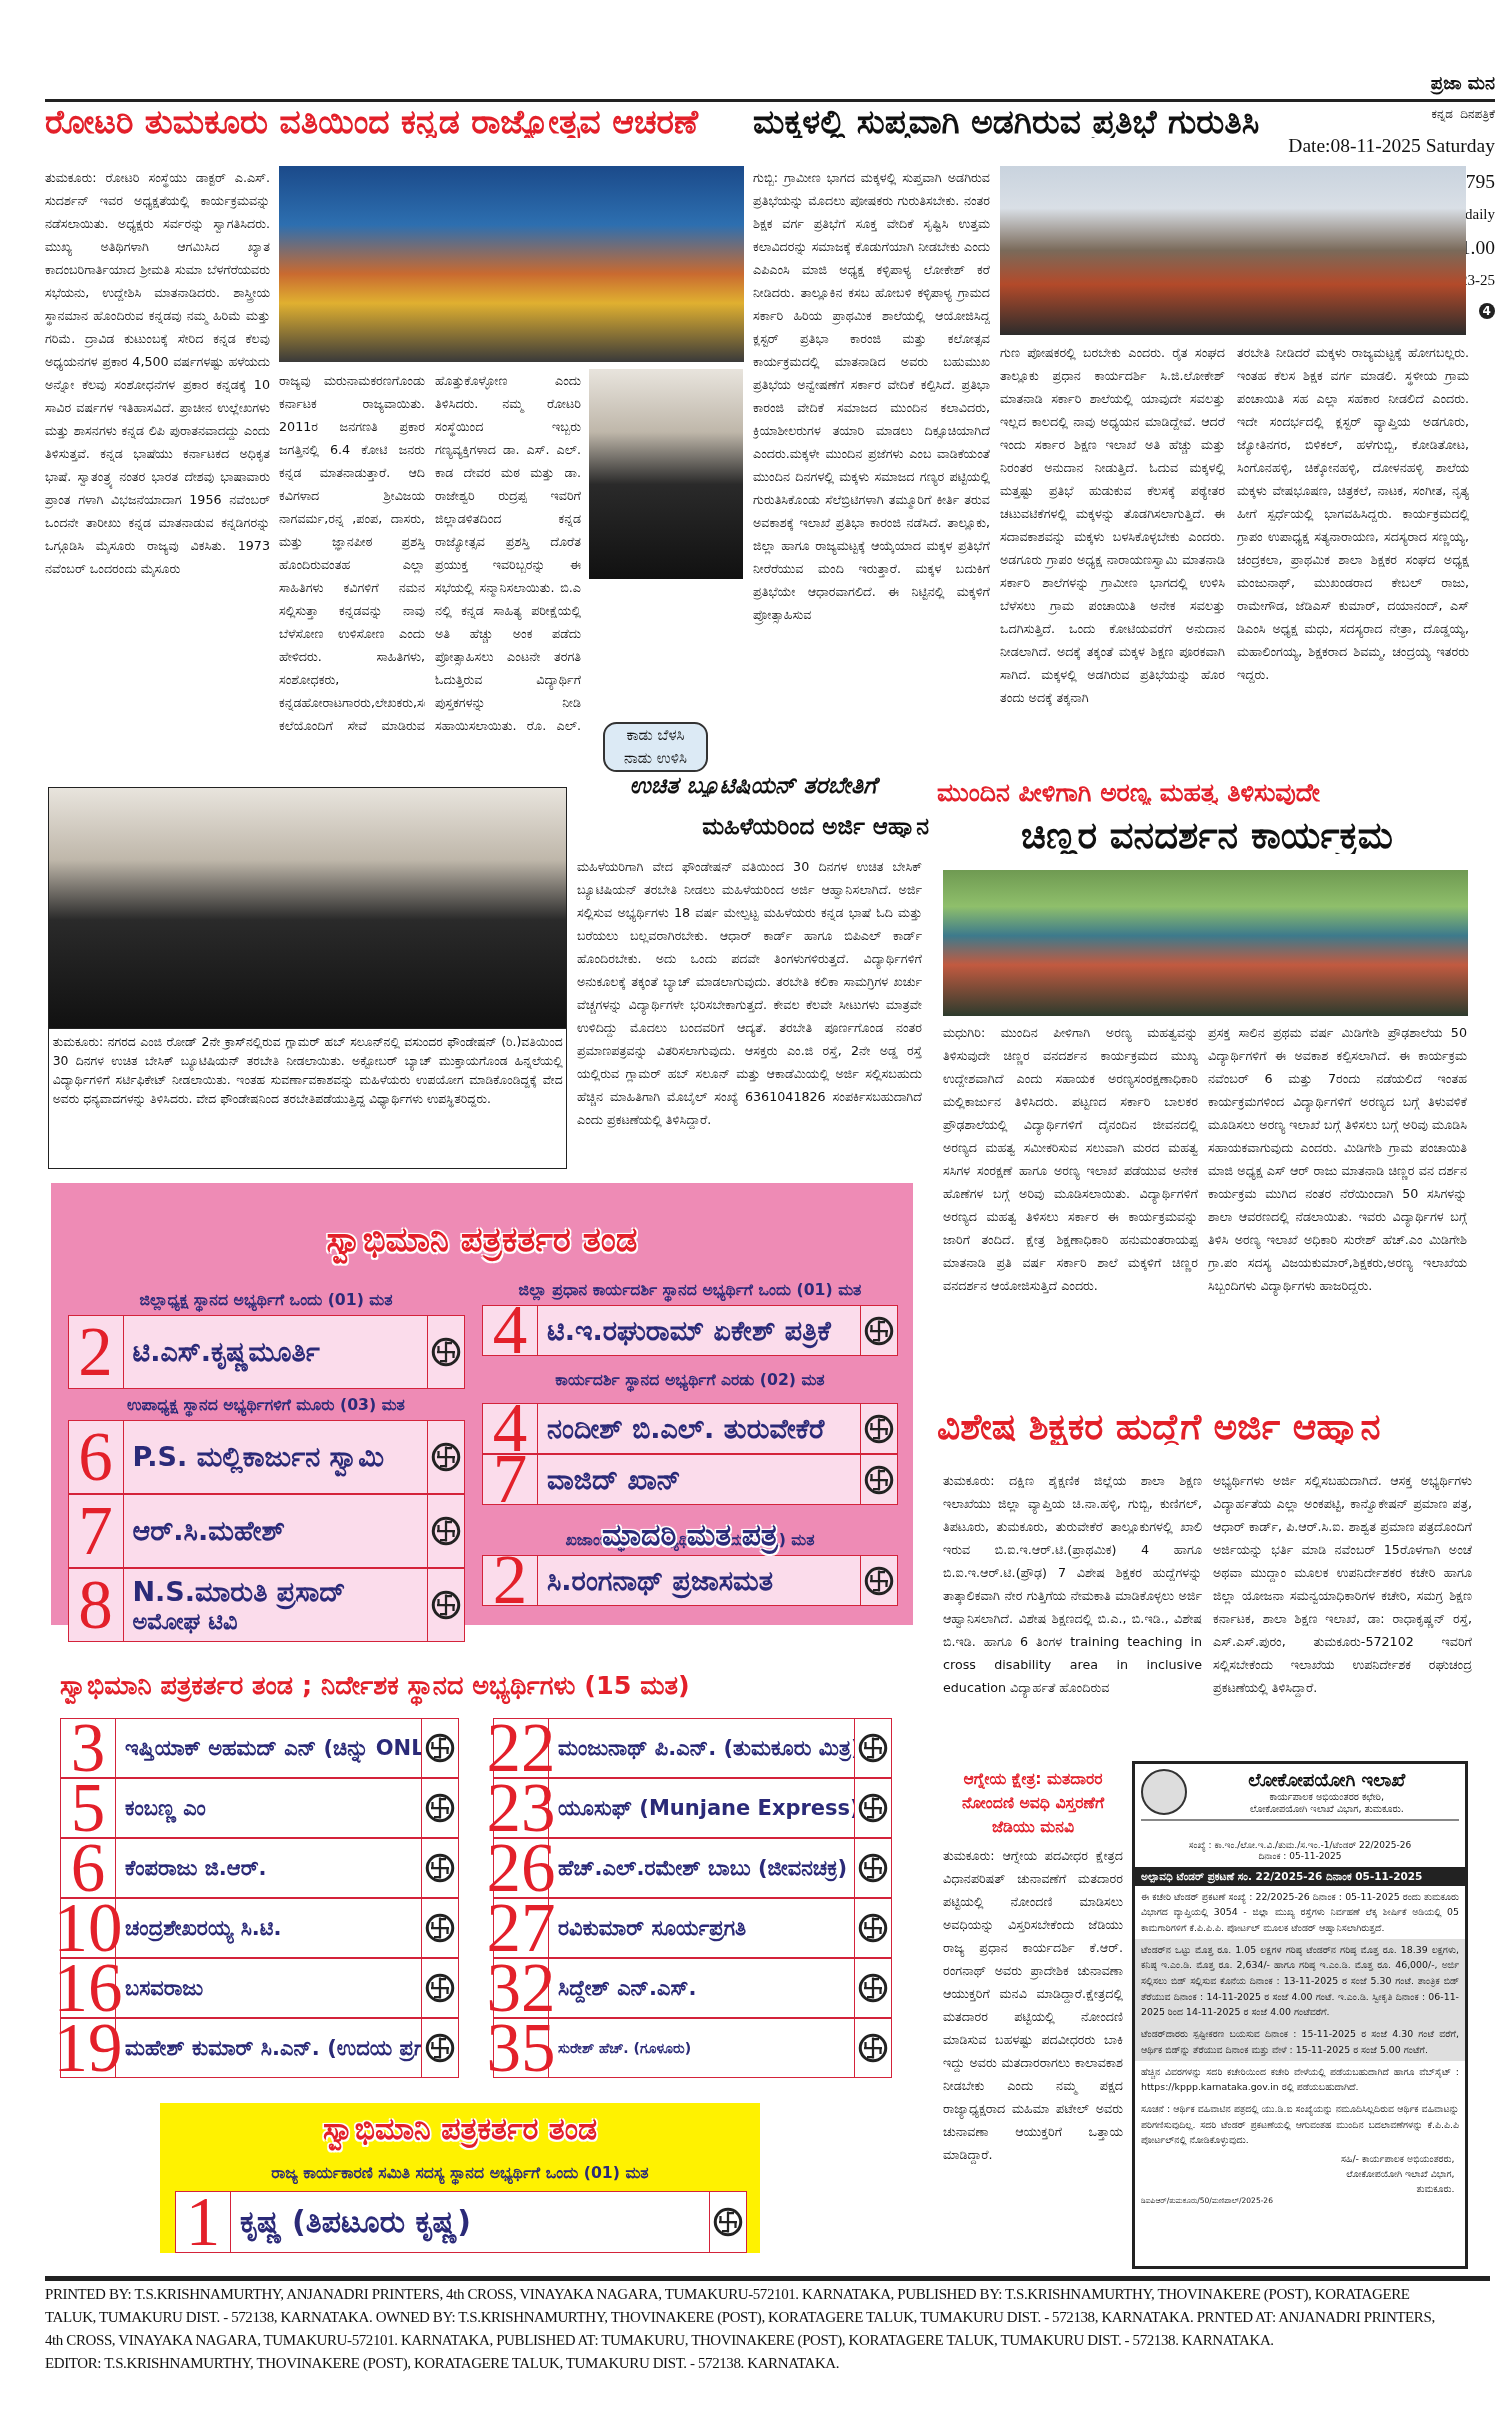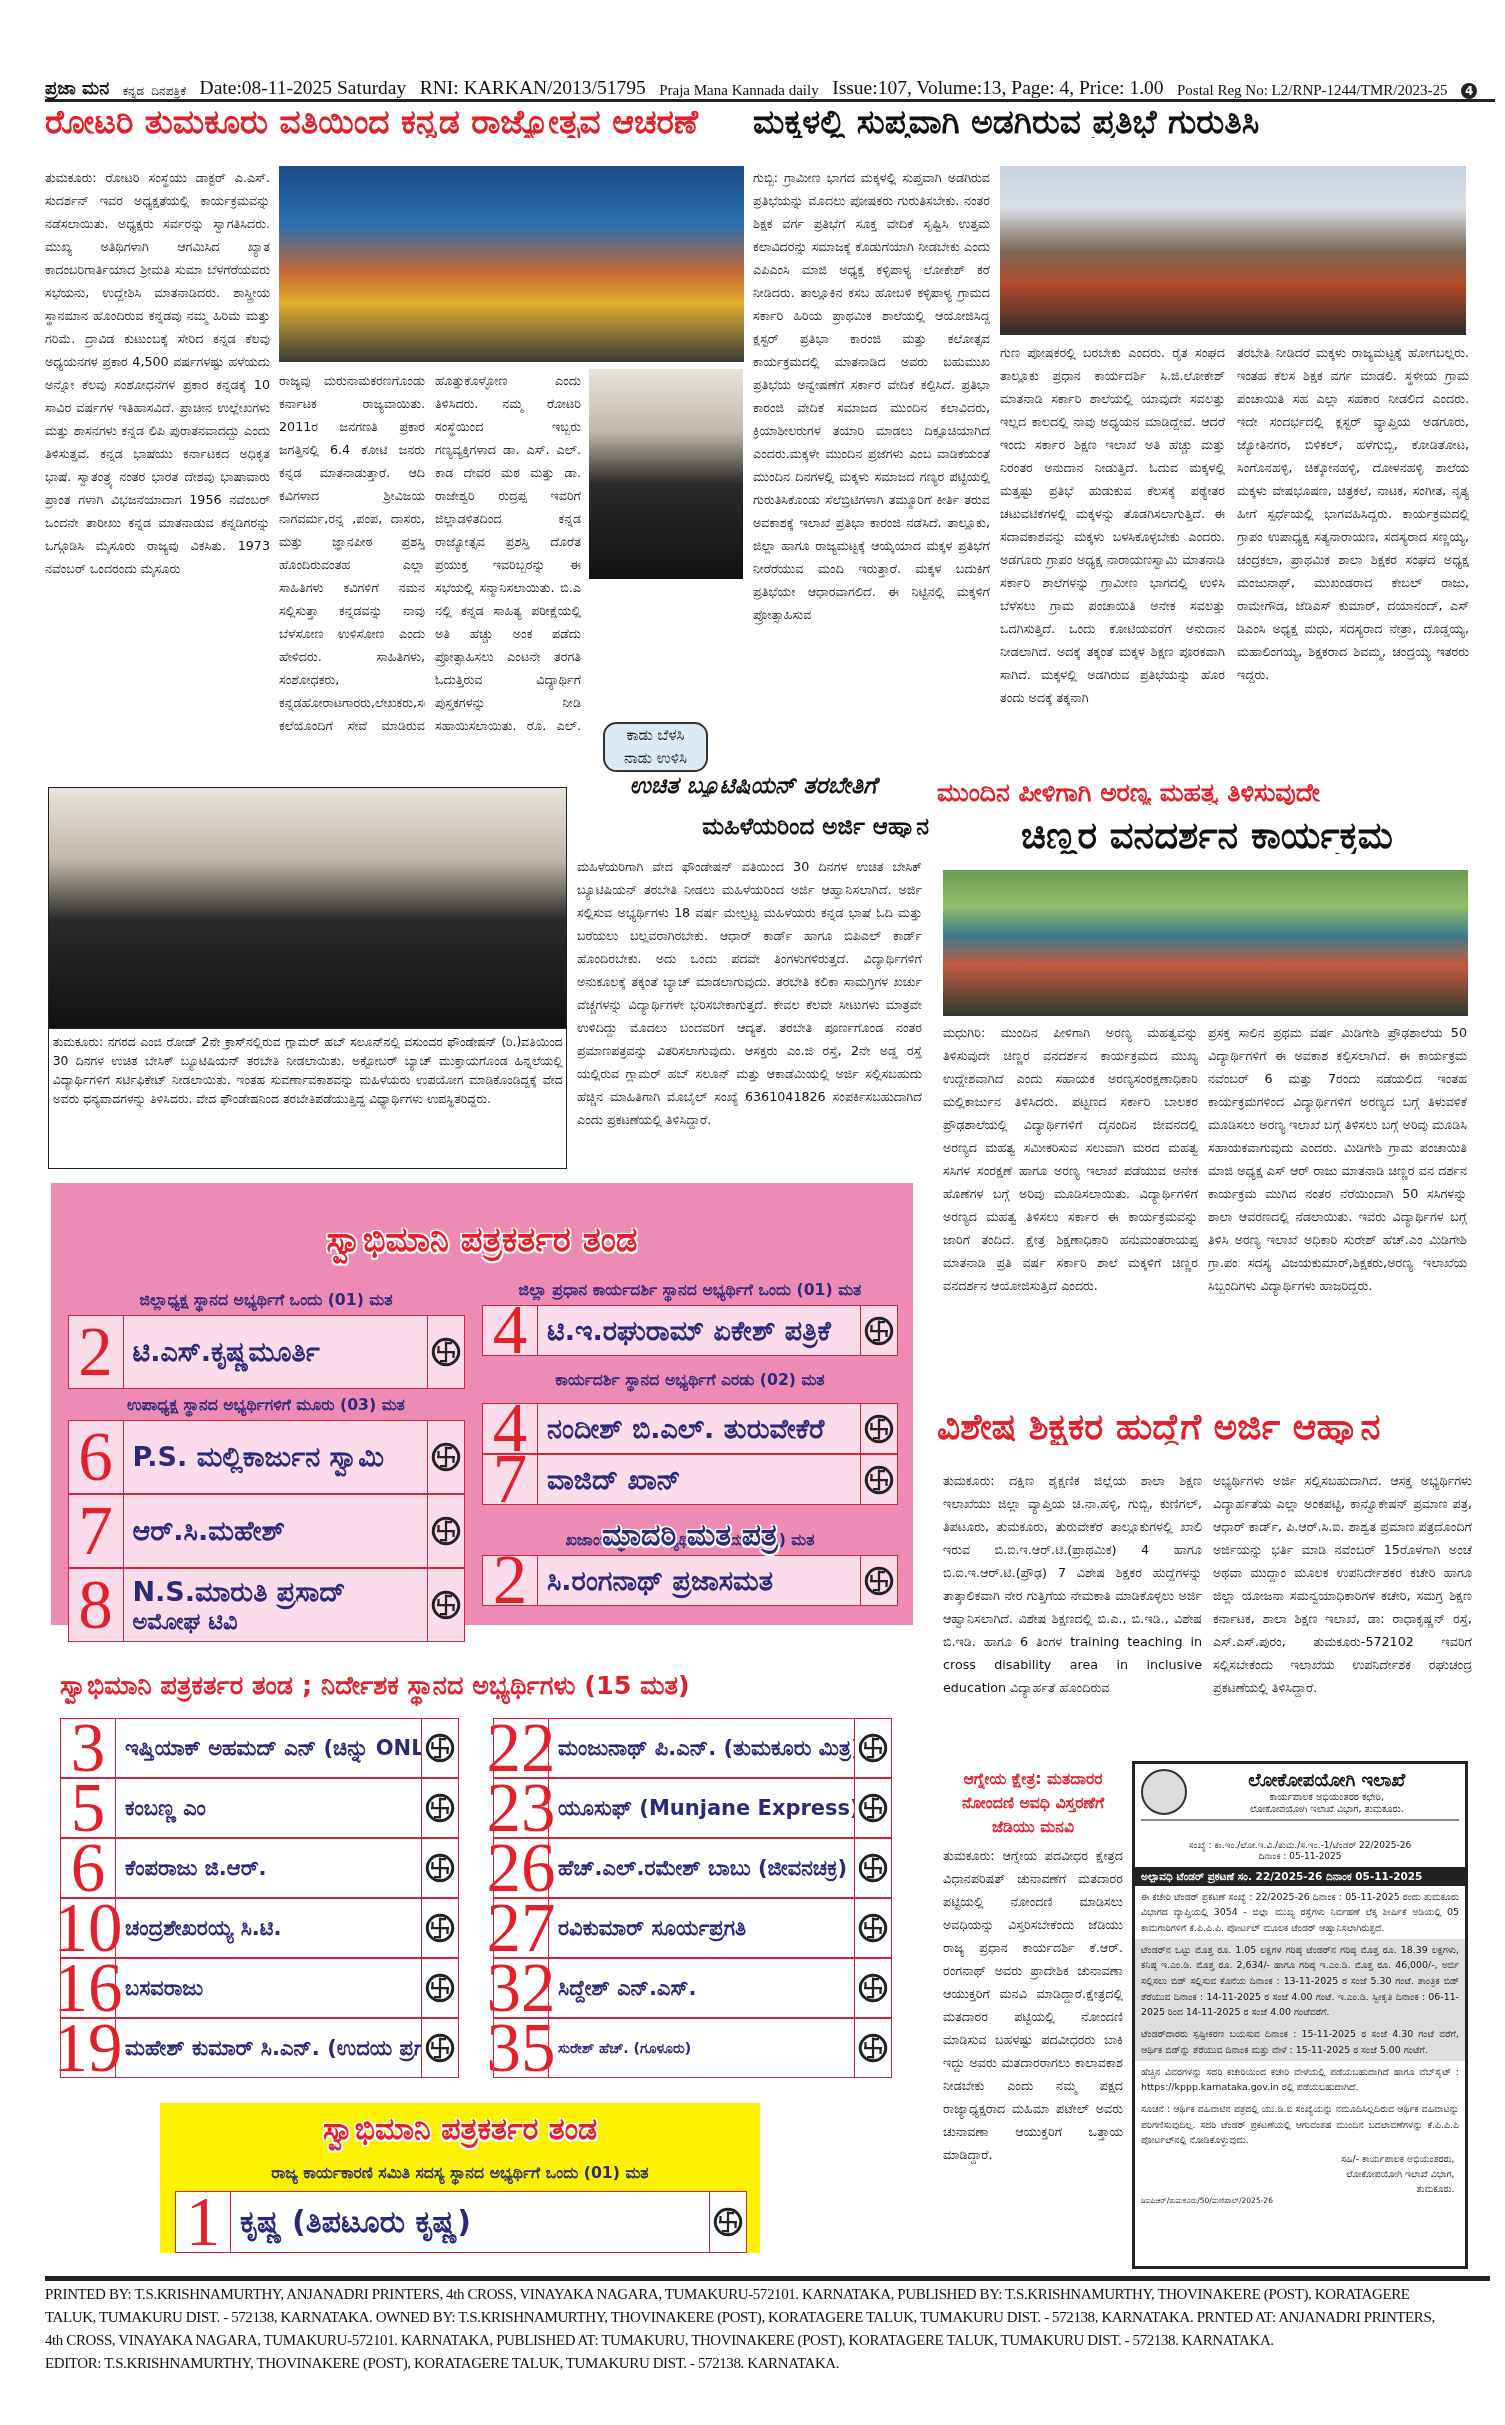--- a/index.html
+++ b/index.html
@@ -1,18 +1,18 @@
 <!DOCTYPE html>
 <html style="font-size:12px"><head>
 <meta charset="utf-8">
 <style>
   html,body{margin:0;padding:0;background:#fff;}
   body{width:1505px;height:2426px;position:relative;overflow:hidden;font-family:"DejaVu Sans",sans-serif;color:#111;}
   .abs{position:absolute;}
-  .masthead{left:45px;top:72px;width:1450px;height:27px;border-bottom:3.7px solid #222;display:flex;align-items:flex-end;gap:13.5px;font-family:"Liberation Serif",serif;font-size:19.5px;white-space:nowrap;}
+  .masthead{left:45px;top:72px;width:1450px;height:27px;border-bottom:3.7px solid #222;display:flex;align-items:flex-end;gap:13.5px;font-family:"Liberation Serif",serif;font-size:19.5px;white-space:nowrap;flex-direction:column;}
   .masthead .logo{font-family:"DejaVu Sans",sans-serif;font-weight:bold;font-size:18px;}
   .masthead .sub{font-family:Liberation Mono, monospace;font-size:12px;}
   .masthead .small{font-size:15px;}
   .masthead .pg{display:inline-block;width:16.5px;height:16.5px;border-radius:50%;background:#222;color:#fff;font-size:12px;text-align:center;line-height:16.5px;font-family:"DejaVu Sans",sans-serif;font-weight:bold;}
   .hl{font-weight:bold;white-space:nowrap;overflow:hidden;line-height:1;}
   .red{color:#e3202a;}
   .black{color:#111;}
   .col{font-size:12.7px;line-height:23px;text-align:justify;overflow:hidden;}
   .photo{overflow:hidden;}
   .ph-crowd{background:linear-gradient(180deg,#c9d3de 0%,#d9dfe6 25%,#7a6a5a 50%,#b34a2a 70%,#2c2c2c 100%);}

